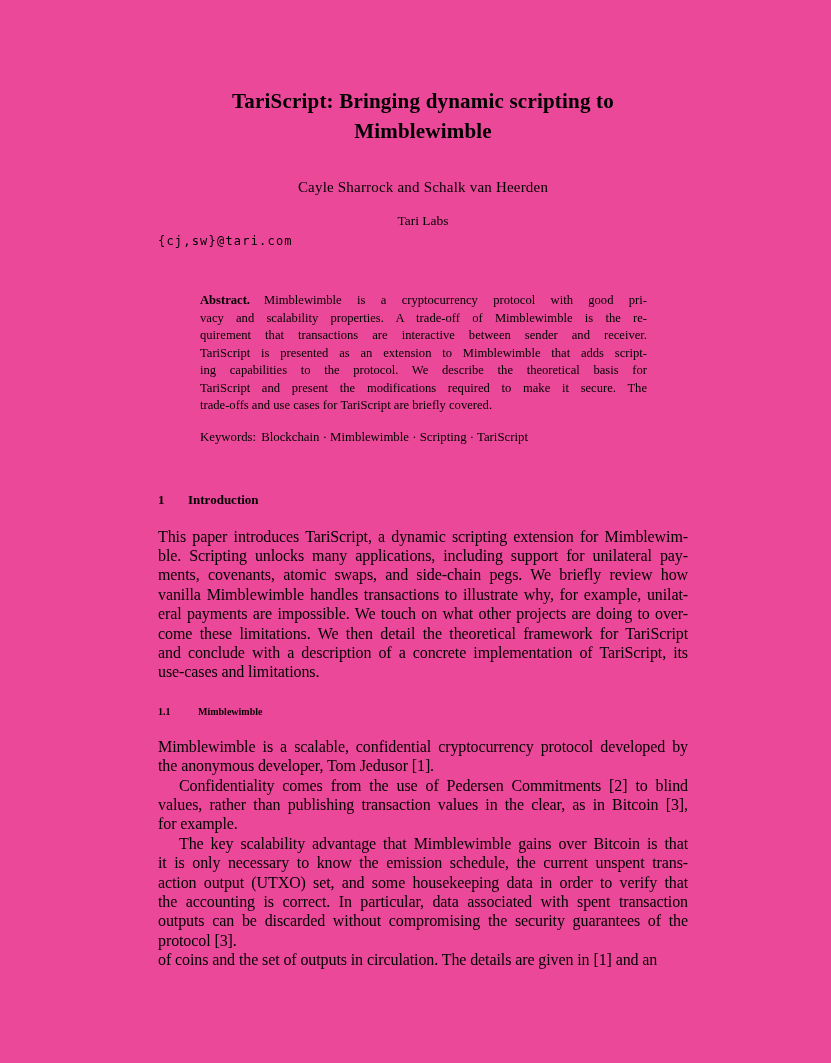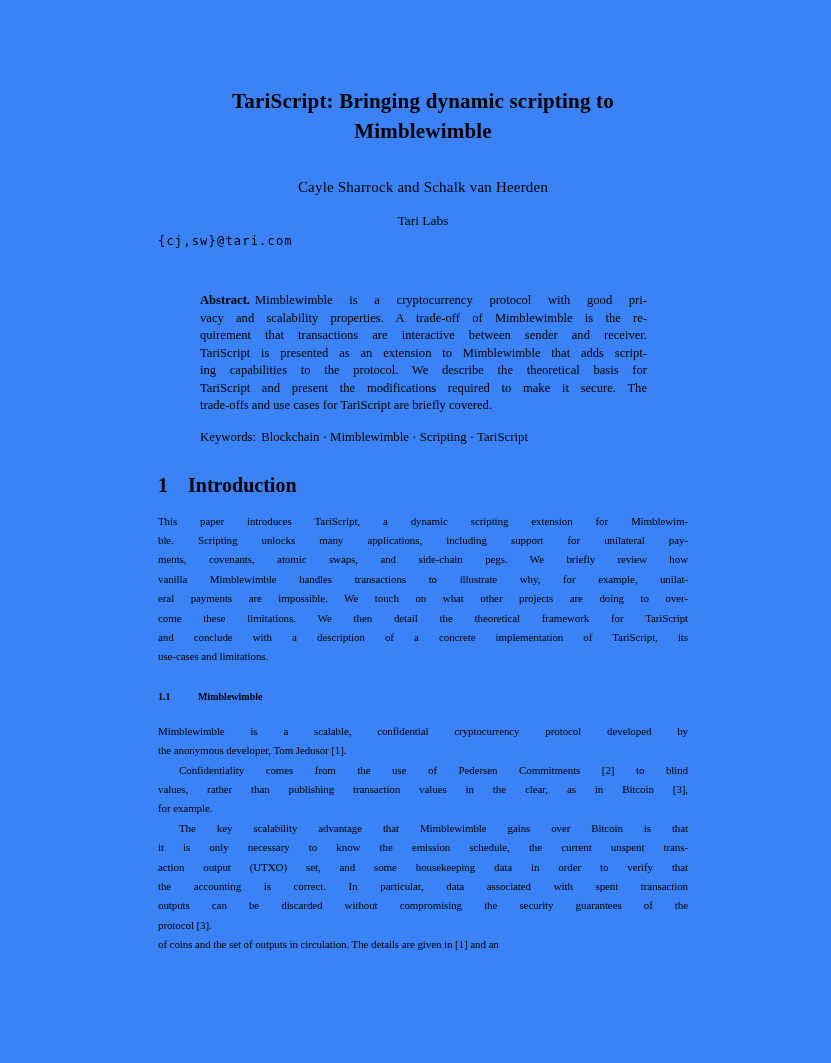--- a/index.html
+++ b/index.html
@@ -4,21 +4,21 @@
 <style>
   html, body {
     margin: 0;
     padding: 0;
     background: #ffffff;
   }
   .page {
     position: relative;
     width: 831px;
     height: 1063px;
-    background: #3b82f6;
+    background: #ec4899;
     font-family: "Liberation Serif", "DejaVu Serif", serif;
     color: #000000;
     overflow: hidden;
   }
   .col {
     position: absolute;
     left: 158px;
     top: 0;
     width: 530px;
   }
@@ -58,48 +58,48 @@
     line-height: 17.5px;
   }
   .keywords {
     margin: 14px 0 0 42px;
     width: 447px;
     font-size: 12.8px;
     line-height: 17px;
   }
   .keywords .klabel { font-weight: normal; padding-right: 5px; }
   .h1 {
-    margin-top: 27px;
-    font-size: 20px;
+    margin-top: 42px;
+    font-size: 13px;
     font-weight: bold;
     line-height: 24px;
   }
   .h1 .secnum { display: inline-block; min-width: 30px; }
   .h2 {
     margin-top: 20px;
     font-size: 10px;
     font-weight: bold;
     line-height: 20px;
   }
   .h2 .secnum { display: inline-block; min-width: 40px; }
   .body-block {
     margin-top: 15px;
-    font-size: 11px;
+    font-size: 16px;
     line-height: 19.4px;
     letter-spacing: -0.1px;
   }
   .abstract .ln { line-height: 17.5px; }
   .ln {
     text-align: justify;
     text-align-last: justify;
     white-space: normal;
   }
   .ln-last { text-align-last: left; }
   .ln-indent { text-indent: 21px; }
-  .plabel { font-weight: bold; padding-right: 5px; }
+  .plabel { font-weight: bold; padding-right: 14px; }
 </style>
 </head>
 <body>
 
 <div class="page">
   <div class="col">
 
     <div class="title">
       <div>TariScript: Bringing dynamic scripting to</div>
       <div>Mimblewimble</div>

